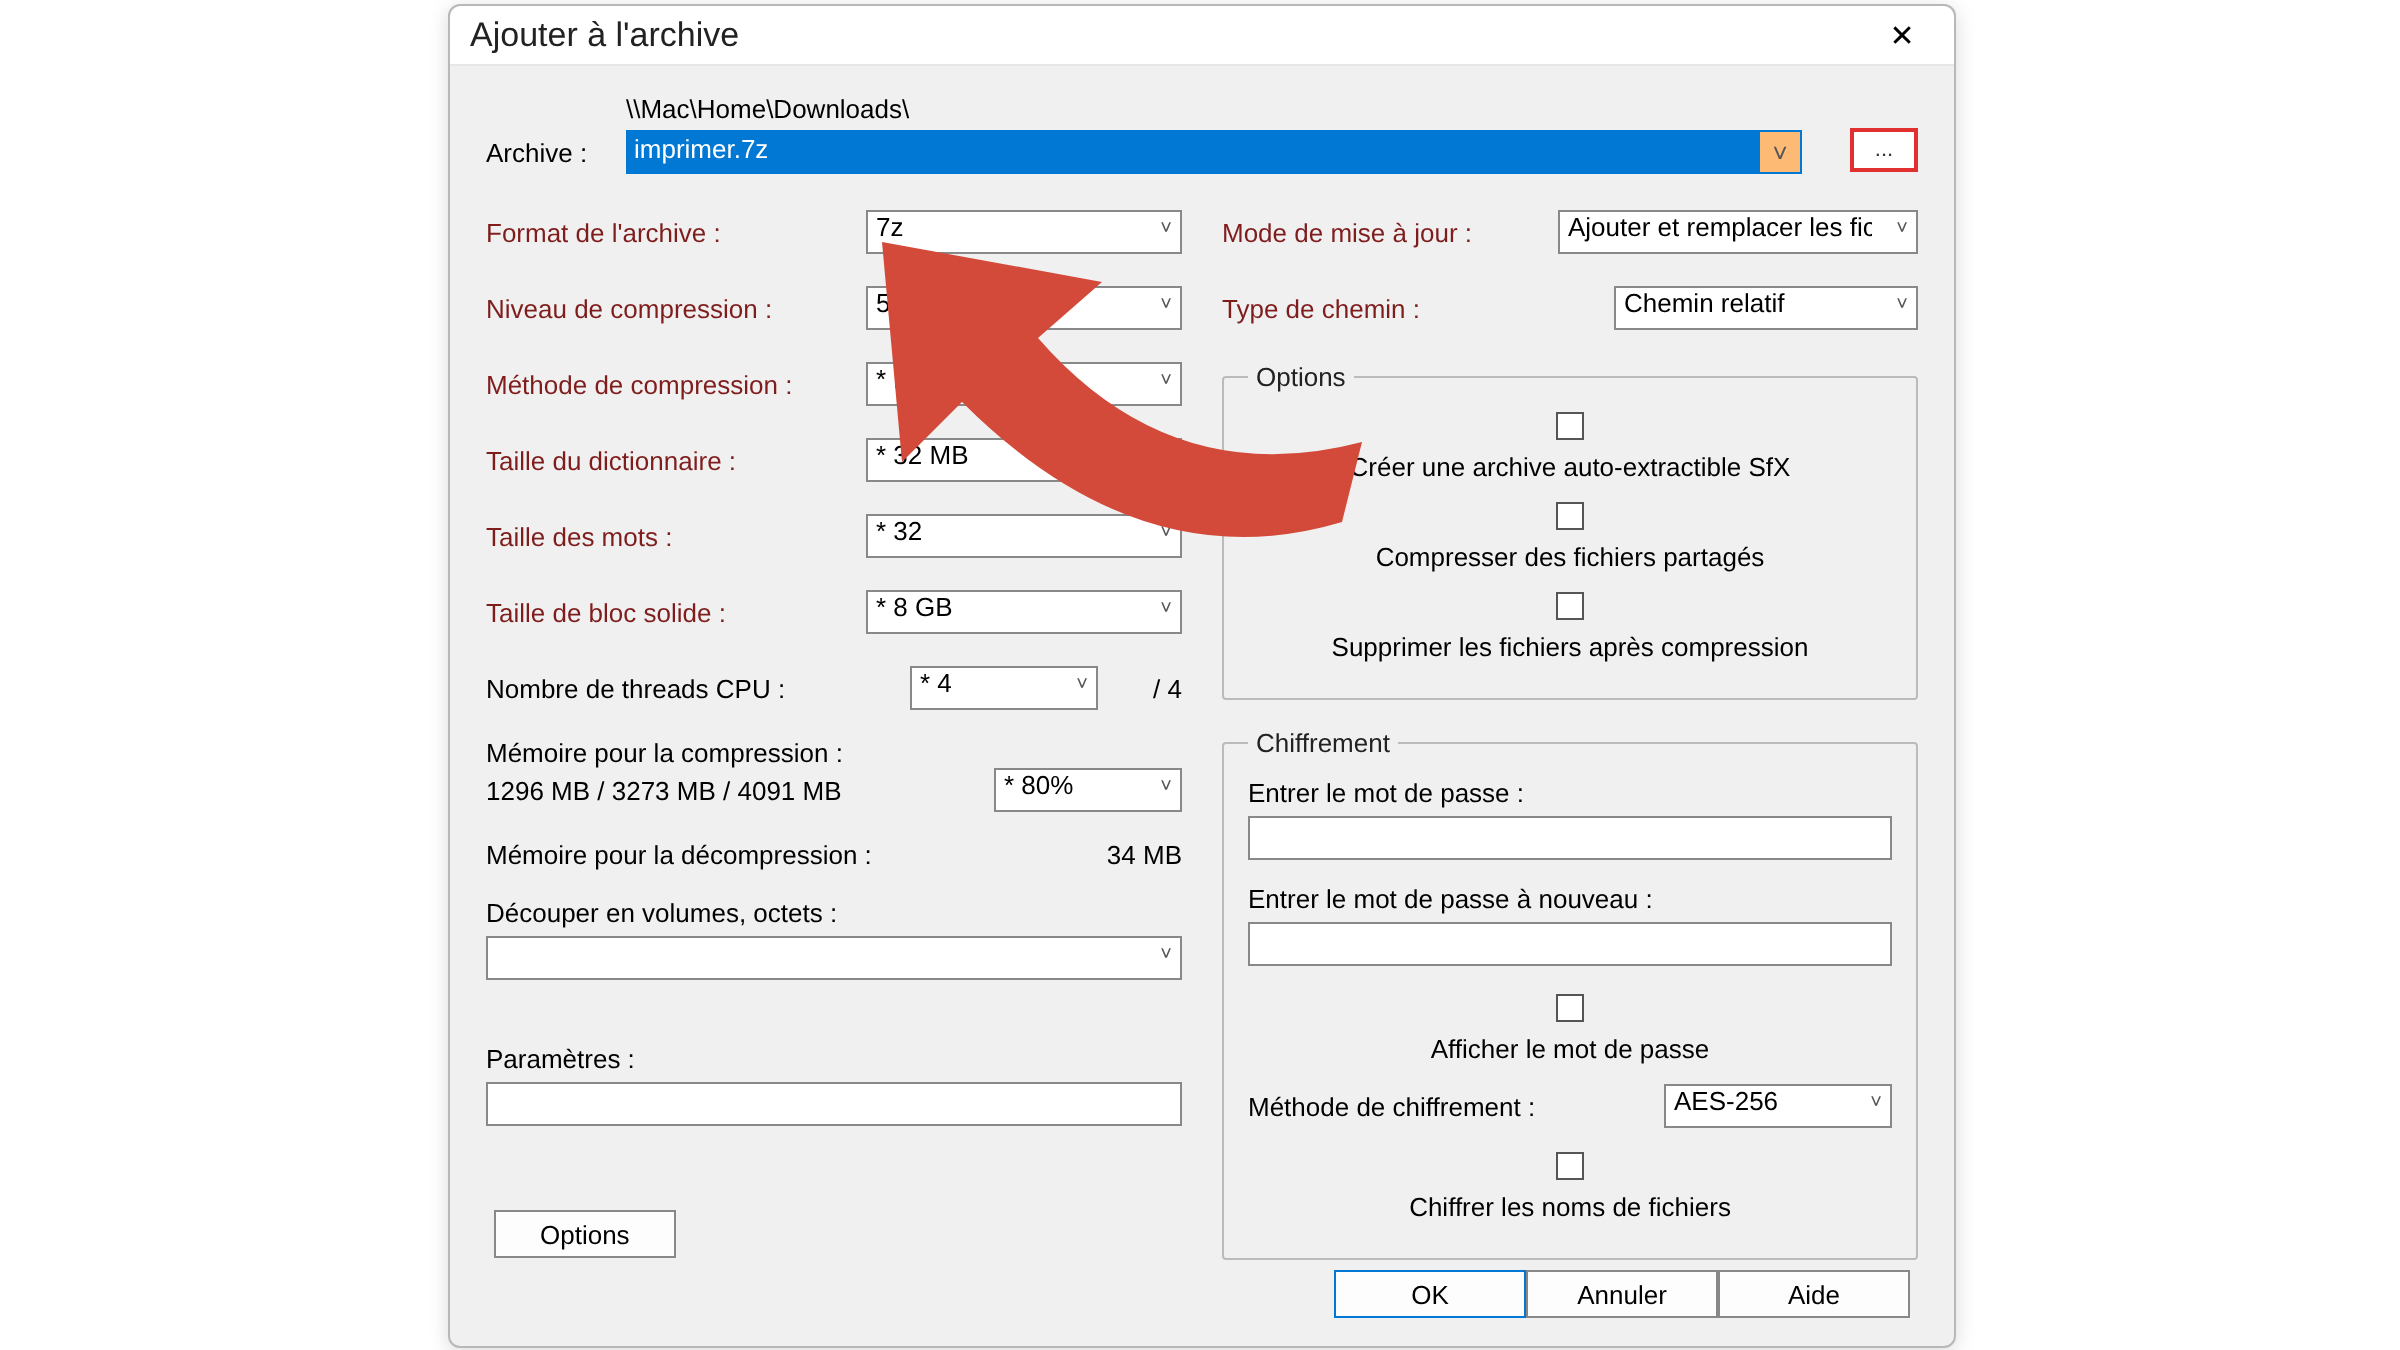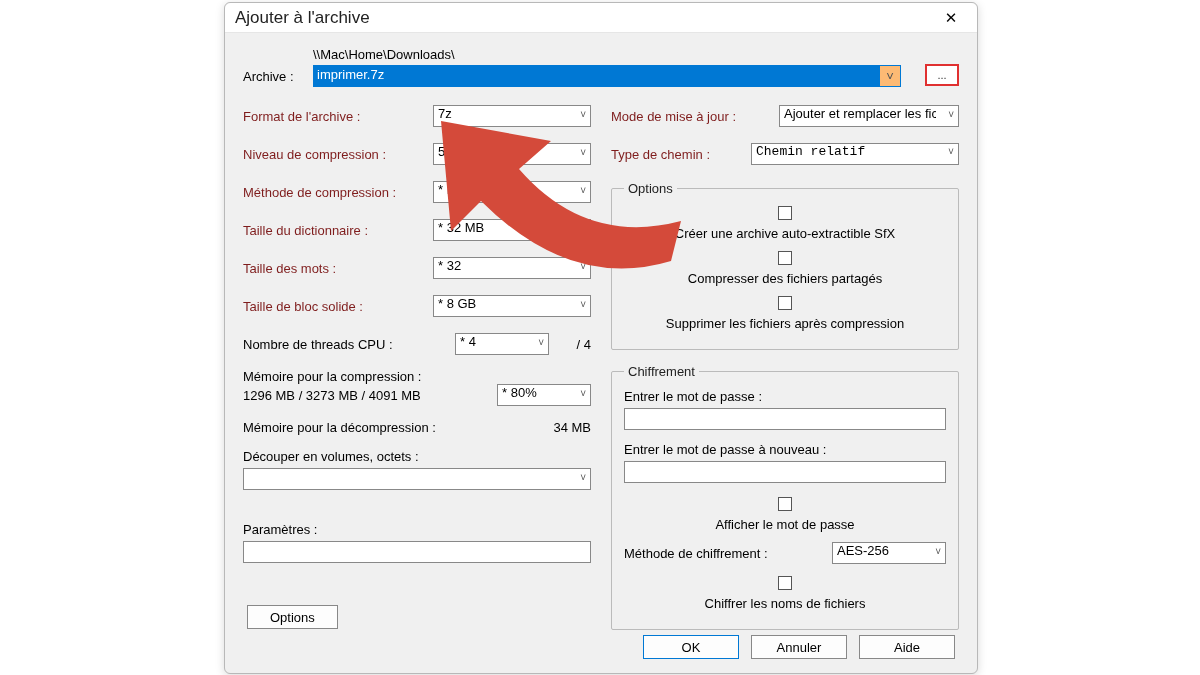--- a/index.html
+++ b/index.html
@@ -83,21 +83,21 @@
 
   .enc-row { display:flex; align-items:center; gap:25px; margin: 10px 0 12px; }
   .enc-row .lbl { flex:1; }
 
   .opts-btn, .std-btn {
     height: 24px; border:1px solid #888; background:#fdfdfd; padding: 2px 22px; font-size:13px;
     display:inline-flex; align-items:center; justify-content:center; cursor:pointer;
   }
   .opts-btn { position:absolute; left:22px; bottom: 44px; }
 
-  .btn-row { position:absolute; right: 22px; bottom: 14px; display:flex; gap: 12px; }
+  .btn-row { position:absolute; right: 22px; bottom: 14px; display:flex; }
   .std-btn.primary { border-color:#0078d4; }
   .std-btn { width: 96px; padding: 2px 0; }
 
   
   .arrow-svg { position:absolute; left: 186px; top: 88px; width: 320px; height: 210px; pointer-events:none; }
 </style>
 </head>
 <body>
 
 <div class="dialog">
@@ -205,21 +205,21 @@
       <div class="col">
         <div class="row">
           <div class="lbl">Mode de mise à jour :</div>
           <div class="combo" style="width:180px;">
             <span style="overflow:hidden; text-overflow:clip; white-space:nowrap; max-width:152px; display:inline-block;">Ajouter et remplacer les fich</span>
             <span class="chev">˅</span>
           </div>
         </div>
         <div class="row">
           <div class="lbl">Type de chemin :</div>
-          <div class="combo" style="width:208px;font-family:Liberation Mono, monospace;">
+          <div class="combo" style="width:152px;">
             <span>Chemin relatif</span>
             <span class="chev">˅</span>
           </div>
         </div>
 
         <fieldset class="group">
           <legend>Options</legend>
           <div class="chk">
             <div class="chk-box"></div>
             <span>Créer une archive auto-extractible SfX</span>

